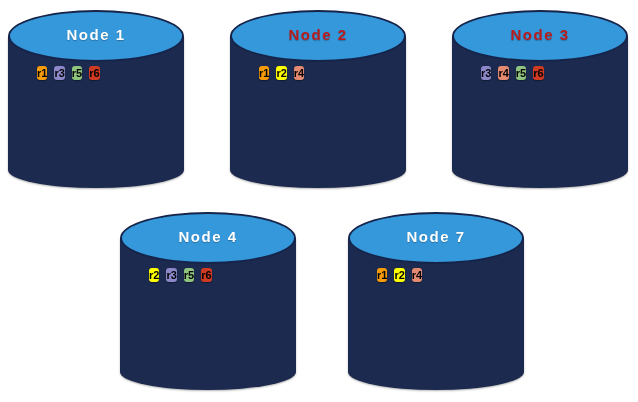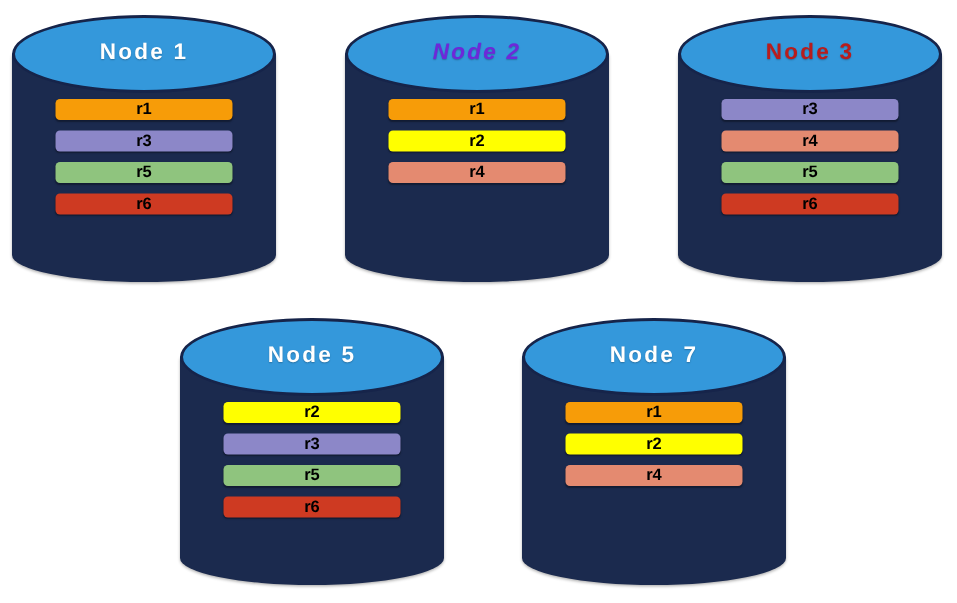--- a/index.html
+++ b/index.html
@@ -54,21 +54,21 @@
     font-weight: bold;
     font-size: 15px;
     letter-spacing: 1.5px;
     white-space: nowrap;
     text-shadow: 0 1px 1px rgba(0,0,0,0.25);
   }
 
   .replica-stack {
     position: absolute;
     display: flex;
-    flex-direction: column;
+    flex-direction: row;
   }
 
   .replica-bar {
     height: 14px;
     border-radius: 3px;
     color: #000000;
     font-size: 11px;
     font-weight: bold;
     line-height: 14px;
     text-align: center;
@@ -87,42 +87,42 @@
       <div class="replica-stack" style="left: 29px; top: 56px; width: 118px; gap: 7px;">
         <div class="replica-bar" style="background: rgb(247, 156, 8);">r1</div>
         <div class="replica-bar" style="background: rgb(140, 135, 200);">r3</div>
         <div class="replica-bar" style="background: rgb(143, 196, 126);">r5</div>
         <div class="replica-bar" style="background: rgb(206, 58, 34);">r6</div>
       </div>
     </div>
     <div class="node" style="left: 230px; top: 10px; width: 176px; height: 178px;">
       <div class="cyl-body" style="top: 26px; width: 176px; height: 152px; background: rgb(27, 42, 78);"></div>
       <div class="cyl-top" style="top: 0px; width: 176px; height: 52px; background: rgb(52, 152, 219); border-color: rgb(22, 36, 74);"></div>
-      <div class="node-label" style="top: 16px; width: 176px; color: #6d28d9; font-style: italic;">Node  2</div>
+      <div class="node-label" style="top: 16px; width: 176px; color: #b91c1c;">Node  2</div>
       <div class="replica-stack" style="left: 29px; top: 56px; width: 118px; gap: 7px;">
         <div class="replica-bar" style="background: rgb(247, 156, 8);">r1</div>
         <div class="replica-bar" style="background: rgb(255, 255, 0);">r2</div>
         <div class="replica-bar" style="background: rgb(228, 138, 112);">r4</div>
       </div>
     </div>
     <div class="node" style="left: 452px; top: 10px; width: 176px; height: 178px;">
       <div class="cyl-body" style="top: 26px; width: 176px; height: 152px; background: rgb(27, 42, 78);"></div>
       <div class="cyl-top" style="top: 0px; width: 176px; height: 52px; background: rgb(52, 152, 219); border-color: rgb(22, 36, 74);"></div>
       <div class="node-label" style="top: 16px; width: 176px; color: #b91c1c;">Node  3</div>
       <div class="replica-stack" style="left: 29px; top: 56px; width: 118px; gap: 7px;">
         <div class="replica-bar" style="background: rgb(140, 135, 200);">r3</div>
         <div class="replica-bar" style="background: rgb(228, 138, 112);">r4</div>
         <div class="replica-bar" style="background: rgb(143, 196, 126);">r5</div>
         <div class="replica-bar" style="background: rgb(206, 58, 34);">r6</div>
       </div>
     </div>
     <div class="node" style="left: 120px; top: 212px; width: 176px; height: 178px;">
       <div class="cyl-body" style="top: 26px; width: 176px; height: 152px; background: rgb(27, 42, 78);"></div>
       <div class="cyl-top" style="top: 0px; width: 176px; height: 52px; background: rgb(52, 152, 219); border-color: rgb(22, 36, 74);"></div>
-      <div class="node-label" style="top: 16px; width: 176px; color: rgb(255, 255, 255);">Node  5</div>
+      <div class="node-label" style="top: 16px; width: 176px; color: rgb(255, 255, 255);">Node  4</div>
       <div class="replica-stack" style="left: 29px; top: 56px; width: 118px; gap: 7px;">
         <div class="replica-bar" style="background: rgb(255, 255, 0);">r2</div>
         <div class="replica-bar" style="background: rgb(140, 135, 200);">r3</div>
         <div class="replica-bar" style="background: rgb(143, 196, 126);">r5</div>
         <div class="replica-bar" style="background: rgb(206, 58, 34);">r6</div>
       </div>
     </div>
     <div class="node" style="left: 348px; top: 212px; width: 176px; height: 178px;">
       <div class="cyl-body" style="top: 26px; width: 176px; height: 152px; background: rgb(27, 42, 78);"></div>
       <div class="cyl-top" style="top: 0px; width: 176px; height: 52px; background: rgb(52, 152, 219); border-color: rgb(22, 36, 74);"></div>

